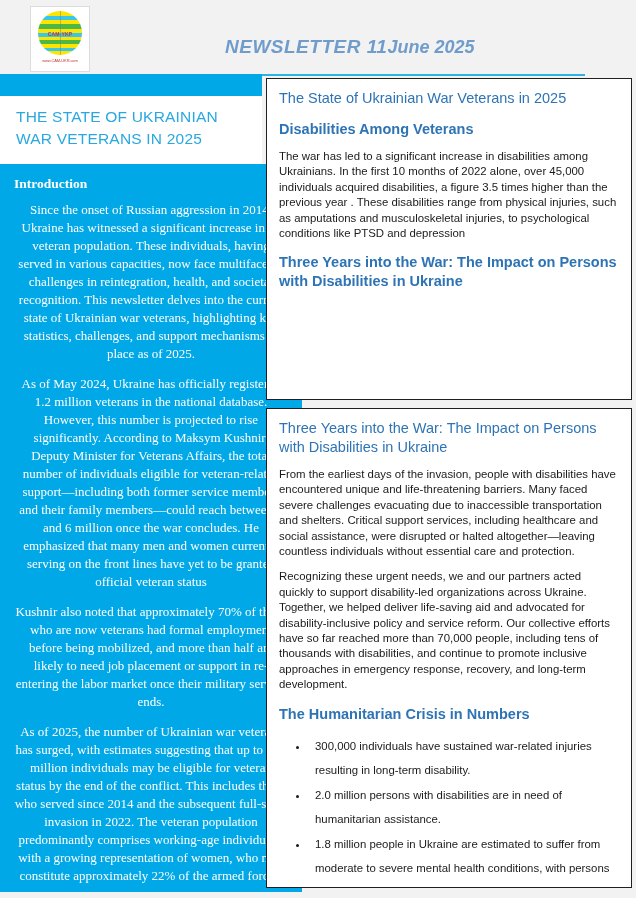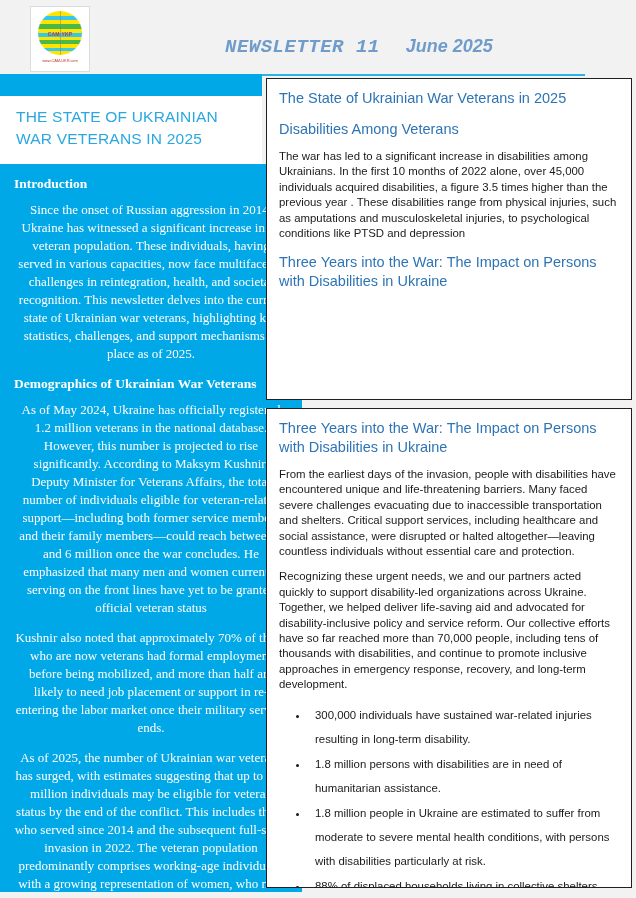--- a/index.html
+++ b/index.html
@@ -47,22 +47,22 @@
   .logo-url{
     font-size:4px;color:#c0392b;margin-top:3px;letter-spacing:-.1px;
     font-family:"Liberation Sans", sans-serif;
   }
   .masthead{
     position:absolute;left:225px;top:36px;
     font-style:italic;font-weight:bold;color:#6f9ccb;
     font-family:"Liberation Sans", sans-serif;
     white-space:nowrap;
   }
-  .masthead .issue{font-size:19px;letter-spacing:.5px;font-family:Liberation Mono, monospace;}
-  .masthead .date{font-size:18px;margin-left:26px;}
+  .masthead .issue{font-size:19px;letter-spacing:.5px;}
+  .masthead .date{font-size:18px;}
   .header-rule{
     position:absolute;left:225px;top:74px;width:360px;height:2px;
     background:#2bb3e3;
   }
 
   
   .left-col{position:absolute;left:0;top:74px;width:262px;}
   .left-capbar{width:262px;height:22px;background:#00a8e8;}
   .left-titlebox{
     width:262px;min-height:68px;background:#ffffff;
@@ -94,21 +94,21 @@
     background:#ffffff;border:1.5px solid #231f20;
     box-sizing:border-box;padding:10px 12px 10px 12px;
   }
   .rbox.top{height:322px;}
   .rbox.bottom{margin-top:8px;height:480px;overflow:hidden;}
   .r-h1{
     color:#2e74b5;font-size:14.5px;line-height:19px;font-weight:normal;
     margin:0 0 10px 0;font-family:"Liberation Sans", sans-serif;
   }
   .r-h2{
-    color:#2e74b5;font-size:14.5px;line-height:19px;font-weight:normal;
+    color:#2e74b5;font-size:14.5px;line-height:19px;font-weight:bold;
     margin:12px 0 10px 0;font-family:"Liberation Sans", sans-serif;
   }
   .r-p{
     color:#1a1a1a;font-size:11.4px;line-height:15.4px;margin:0 0 10px 0;
     font-family:"Liberation Sans", sans-serif;
   }
   .r-list{margin:4px 0 0 0;padding-left:30px;}
   .r-list li{
     color:#1a1a1a;font-size:11.4px;line-height:24px;
     margin-bottom:1px;padding-left:6px;
@@ -134,42 +134,42 @@
   </div>
 
   <div class="left-col">
     <div class="left-capbar"></div>
     <div class="left-titlebox">
       <div class="left-title">THE STATE OF UKRAINIAN WAR VETERANS IN 2025</div>
     </div>
     <div class="left-body">
       <h2 class="left-h">Introduction</h2>
       <p class="left-p">Since the onset of Russian aggression in 2014, Ukraine has witnessed a significant increase in its veteran population. These individuals, having served in various capacities, now face multifaceted challenges in reintegration, health, and societal recognition. This newsletter delves into the current state of Ukrainian war veterans, highlighting key statistics, challenges, and support mechanisms in place as of 2025.</p>
-      <h2 class="left-h second">Demographics of Ukrainian War Veterans</h2>
       <p class="left-p">As of May 2024, Ukraine has officially registered 1.2 million veterans in the national database. However, this number is projected to rise significantly. According to Maksym Kushnir, Deputy Minister for Veterans Affairs, the total number of individuals eligible for veteran-related support—including both former service members and their family members—could reach between 5 and 6 million once the war concludes. He emphasized that many men and women currently serving on the front lines have yet to be granted official veteran status</p>
       <p class="left-p">Kushnir also noted that approximately 70% of those who are now veterans had formal employment before being mobilized, and more than half are likely to need job placement or support in re-entering the labor market once their military service ends.</p>
       <p class="left-p">As of 2025, the number of Ukrainian war veterans has surged, with estimates suggesting that up to five million individuals may be eligible for veteran status by the end of the conflict. This includes those who served since 2014 and the subsequent full-scale invasion in 2022. The veteran population predominantly comprises working-age individuals, with a growing representation of women, who now constitute approximately 22% of the armed forces.</p>
     </div>
   </div>
 
   <div class="right-col">
 
     <div class="rbox top">
       <h2 class="r-h1">The State of Ukrainian War Veterans in 2025</h2>
       <h2 class="r-h2">Disabilities Among Veterans</h2>
       <p class="r-p">The war has led to a significant increase in disabilities among Ukrainians. In the first 10 months of 2022 alone, over 45,000 individuals acquired disabilities, a figure 3.5 times higher than the previous year . These disabilities range from physical injuries, such as amputations and musculoskeletal injuries, to psychological conditions like PTSD and depression</p>
       <h2 class="r-h2">Three Years into the War: The Impact on Persons with Disabilities in Ukraine</h2>
     </div>
 
     <div class="rbox bottom">
       <h2 class="r-h1">Three Years into the War: The Impact on Persons with Disabilities in Ukraine</h2>
       <p class="r-p">From the earliest days of the invasion, people with disabilities have encountered unique and life-threatening barriers. Many faced severe challenges evacuating due to inaccessible transportation and shelters. Critical support services, including healthcare and social assistance, were disrupted or halted altogether—leaving countless individuals without essential care and protection.</p>
       <p class="r-p">Recognizing these urgent needs, we and our partners acted quickly to support disability-led organizations across Ukraine. Together, we helped deliver life-saving aid and advocated for disability-inclusive policy and service reform. Our collective efforts have so far reached more than 70,000 people, including tens of thousands with disabilities, and continue to promote inclusive approaches in emergency response, recovery, and long-term development.</p>
+      <h2 class="r-h2">The Humanitarian Crisis in Numbers</h2>
       <ul class="r-list">
         <li>300,000 individuals have sustained war-related injuries resulting in long-term disability.</li>
-        <li>1.8 million persons with disabilities are in need of humanitarian assistance.</li>
+        <li>2.0 million persons with disabilities are in need of humanitarian assistance.</li>
         <li>1.8 million people in Ukraine are estimated to suffer from moderate to severe mental health conditions, with persons with disabilities particularly at risk.</li>
         <li>88% of displaced households living in collective shelters include either older persons or people with disabilities.</li>
       </ul>
     </div>
 
   </div>
 </div>
 
 </body></html>

